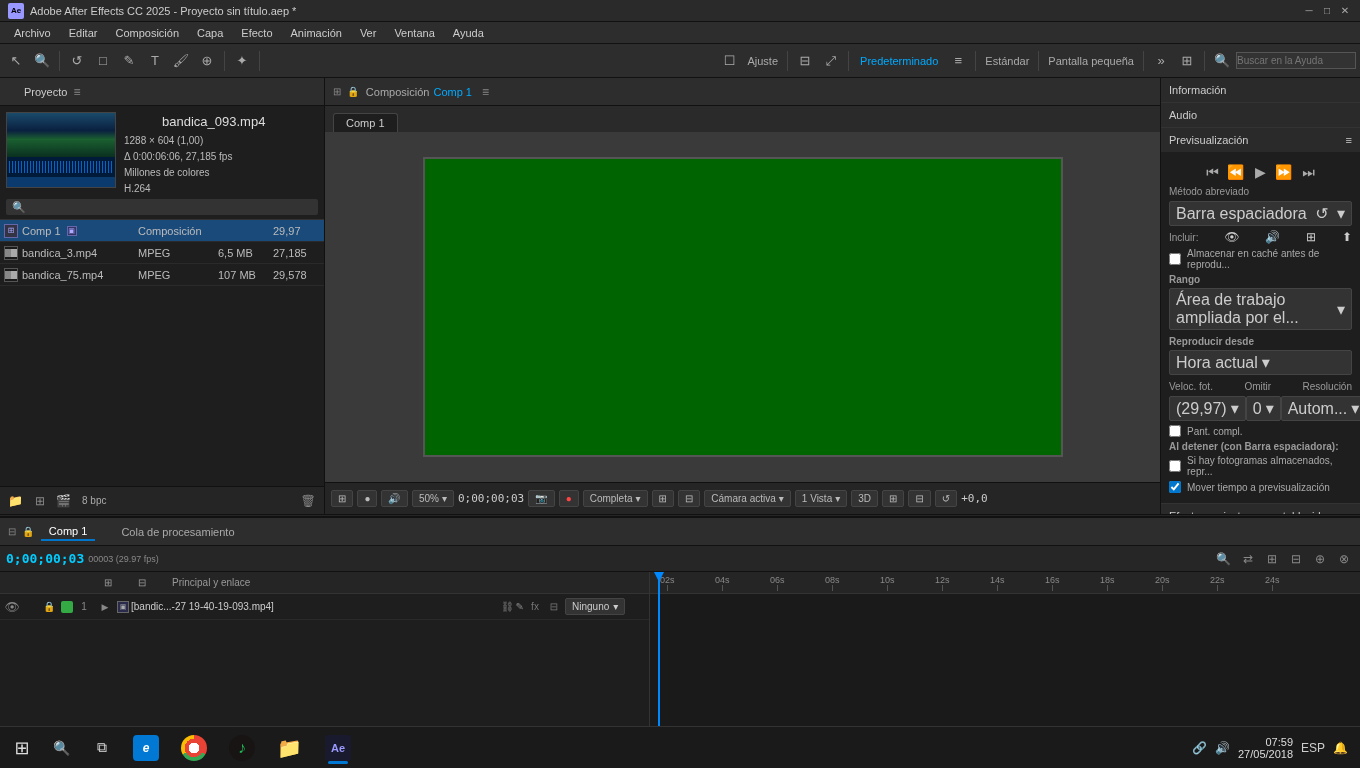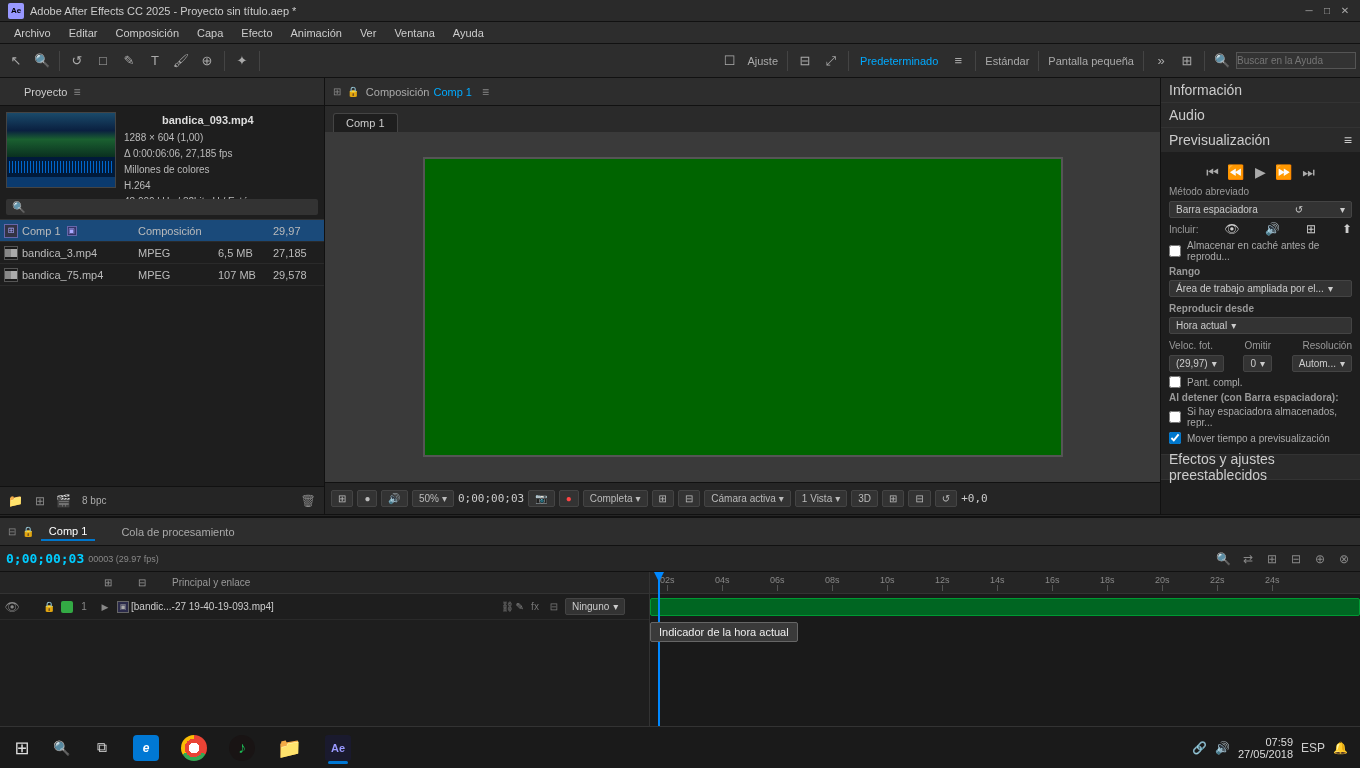--- a/index.html
+++ b/index.html
@@ -27,21 +27,21 @@
     #left-panel { width: 325px; background: #1e1e1e; border-right: 1px solid #111; display: flex; flex-direction: column; flex-shrink: 0; }
     #project-header { height: 28px; background: #2d2d2d; display: flex; align-items: center; padding: 0 24px; gap: 6px; border-bottom: 1px solid #111; }
     #project-header .menu-icon { font-size: 12px; color: #888; cursor: pointer; }
 
     #project-thumbnail { height: 88px; padding: 6px; display: flex; gap: 8px; }
     .thumb-img { width: 110px; height: 76px; background: #0a3a6e; border: 1px solid #444; flex-shrink: 0; overflow: hidden; position: relative; }
     .thumb-img .thumb-content { width: 100%; height: 60%; background: linear-gradient(135deg, #1a5a8a 0%, #0a3060 100%); position: relative; }
     .thumb-img .thumb-audio { height: 20px; background: #001a3a; display: flex; align-items: center; padding: 0 2px; }
     .thumb-audio-wave { width: 100%; height: 12px; background: repeating-linear-gradient(90deg, #0066cc 0px, #0066cc 1px, transparent 1px, transparent 3px); }
     .thumb-info { font-size: 10px; color: #bbb; line-height: 1.6; }
-    .thumb-info .filename { color: #ddd; font-weight: bold; font-size: 11px; padding-left: 38px; }
+    .thumb-info .filename { color: #ddd; font-weight: normal; font-size: 13px; padding-left: 38px; }
 
     #project-search { height: 26px; padding: 3px 6px; border-bottom: 1px solid #333; display: flex; align-items: center; }
     #project-search input { background: #333; border: none; color: #ccc; font-size: 11px; padding: 2px 6px; width: 100%; outline: none; border-radius: 2px; }
 
     #project-table { flex: 1; overflow-y: auto; }
     .table-header { display: flex; background: #2a2a2a; border-bottom: 1px solid #111; height: 22px; align-items: center; }
     .th-cell { padding: 0 4px; color: #aaa; font-size: 10px; flex-shrink: 0; display: flex; align-items: center; gap: 2px; }
     .th-name { flex: 1; }
     .th-type { width: 80px; }
     .th-size { width: 55px; }
@@ -70,27 +70,27 @@
     .comp-canvas { width: 640px; height: 300px; background: #006400; border: 2px solid #555; }
 
     #composition-controls { height: 32px; background: #252525; border-top: 1px solid #111; display: flex; align-items: center; padding: 0 6px; gap: 4px; font-size: 10px; color: #aaa; }
     .ctrl-btn { padding: 2px 6px; background: #333; border: 1px solid #444; border-radius: 2px; cursor: pointer; color: #bbb; font-size: 10px; }
     .ctrl-dropdown { padding: 2px 6px; background: #333; border: 1px solid #444; border-radius: 2px; cursor: pointer; color: #bbb; font-size: 10px; display: flex; align-items: center; gap: 3px; }
     .ctrl-time { color: #ccc; font-size: 11px; font-family: monospace; }
 
     
     #right-panel { width: 200px; background: #1e1e1e; border-left: 1px solid #111; display: flex; flex-direction: column; flex-shrink: 0; overflow-y: auto; }
     #right-panel .panel-section { border-bottom: 1px solid #333; }
-    .panel-section-title { height: 24px; background: #2a2a2a; display: flex; align-items: center; padding: 0 8px; font-size: 14px; color: #ccc; cursor: pointer; }
+    .panel-section-title { height: 24px; background: #2a2a2a; display: flex; align-items: center; padding: 0 8px; font-size: 11px; color: #ccc; cursor: pointer; }
     .panel-section-content { padding: 6px 8px; }
     .preview-controls { display: flex; align-items: center; justify-content: center; gap: 4px; padding: 4px 0; }
     .prev-btn { width: 20px; height: 20px; display: flex; align-items: center; justify-content: center; cursor: pointer; color: #aaa; font-size: 14px; }
     .field-row { display: flex; align-items: center; justify-content: space-between; margin-bottom: 4px; }
     .field-label { font-size: 10px; color: #999; }
-    .field-value { background: #333; border: 1px solid #444; padding: 2px 6px; font-size: 10px; color: #ccc; border-radius: 2px; display: flex; align-items: center; gap: 4px; cursor: pointer; }
+    .field-value { background: #333; border: 1px solid #444; padding: 2px 6px; font-size: 16px; color: #ccc; border-radius: 2px; display: flex; align-items: center; gap: 4px; cursor: pointer; }
     .checkbox-row { display: flex; align-items: center; gap: 6px; margin-bottom: 4px; }
     .checkbox-row input[type=checkbox] { width: 12px; height: 12px; accent-color: #0077cc; }
     .checkbox-label { font-size: 10px; color: #aaa; }
     .section-label { font-size: 10px; color: #999; margin-bottom: 3px; font-weight: bold; }
 
     
     #status-bar { height: 32px; background: #252525; border-top: 1px solid #111; display: flex; align-items: center; padding: 0 6px; gap: 4px; }
 
     
     #timeline-panel { height: 210px; background: #1a1a1a; border-top: 2px solid #111; display: flex; flex-direction: column; position: absolute; bottom: 42px; left: 0; right: 0; }
@@ -395,21 +395,21 @@
             <span>▾</span>
           </div>
         </div>
         <div class="checkbox-row">
           <input type="checkbox" style="">
           <span class="checkbox-label">Pant. compl.</span>
         </div>
         <div class="section-label">Al detener (con Barra espaciadora):</div>
         <div class="checkbox-row">
           <input type="checkbox" style="">
-          <span class="checkbox-label">Si hay espaciadora almacenados, repr...</span>
+          <span class="checkbox-label">Si hay fotogramas almacenados, repr...</span>
         </div>
         <div class="checkbox-row">
           <input type="checkbox" checked="" style="">
           <span class="checkbox-label">Mover tiempo a previsualización</span>
         </div>
       </div>
     </div>
     <div class="panel-section">
       <div class="panel-section-title">Efectos y ajustes preestablecidos</div>
     </div>
@@ -527,25 +527,20 @@
           <div class="ruler-mark" style="left: 615px;">
             <span class="ruler-label">24s</span>
             <div class="ruler-line"></div>
           </div>
         </div>
 
       <div id="timeline-indicator">
         <div class="indicator-head"></div>
       </div>
 
-      <div class="track-content">
-        <div class="track-bar" style="left:0; width:100%;"></div>
-
-        <div class="tooltip-box">Indicador de la hora actual</div>
-      </div>
     </div>
   </div>
 </div>
 
 <div id="taskbar">
   <div id="taskbar-left">
     <div class="taskbar-btn">⊞</div>
     <div class="taskbar-btn" style="font-size:14px;">🔍</div>
     <div class="taskbar-btn" style="font-size:14px;">⧉</div>
     <div class="taskbar-app">

